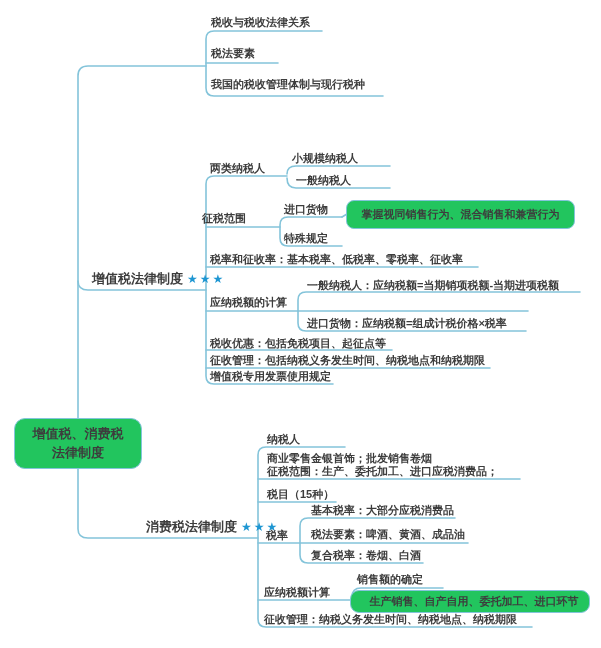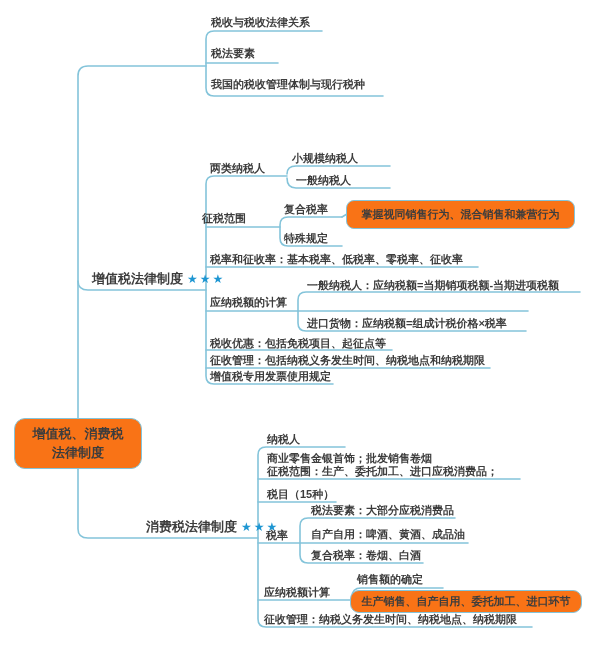--- a/index.html
+++ b/index.html
@@ -9,30 +9,30 @@
   }
   svg.wires{position:absolute;left:0;top:0;width:601px;height:648px;}
   svg.wires path{fill:none;stroke:#84c4da;stroke-width:1.6;stroke-linecap:round;}
   .n{
     position:absolute;white-space:nowrap;font-weight:bold;color:#3d3d3d;
     font-size:11px;line-height:1.15;letter-spacing:0;
   }
   .lbl{font-size:13px;}
   .star{color:#1e96d2;letter-spacing:2px;padding-left:4px;font-size:12px;}
   .box{
-    position:absolute;border:1.5px solid #84c4da;border-radius:9px;background:#f97316;
+    position:absolute;border:1.5px solid #84c4da;border-radius:9px;background:#22c55e;
     display:flex;align-items:center;justify-content:center;
     font-weight:bold;color:#3d3d3d;font-size:11px;white-space:nowrap;
   }
   .rootbox{
     left:14px;top:418px;width:126px;height:49px;border-radius:11px;
     flex-direction:column;font-size:13px;line-height:1.4;text-align:center;font-family:Liberation Serif, serif;
   }
   .notebox{left:346px;top:200px;width:227px;height:27px;border-radius:8px;}
-  .linksbox{left:350px;top:590px;width:230px;height:21px;}
+  .linksbox{left:350px;top:590px;width:230px;height:21px;padding-left:8px;}
   .twoline{line-height:1.2;}
 </style>
 </head>
 <body>
 
 <div class="canvas">
 
   <svg class="wires" viewBox="0 0 601 648">
 
     <path d="M78,418 V76 Q78,66 88,66 H206"></path>
@@ -73,21 +73,21 @@
   <div class="n" style="left:211px;top:47px">税法要素</div>
   <div class="n" style="left:211px;top:78px">我国的税收管理体制与现行税种</div>
 
   <div class="n lbl" style="left:92px;top:272px">
     <span>增值税法律制度</span><span class="star">★★★</span>
   </div>
   <div class="n" style="left:210px;top:162px">两类纳税人</div>
   <div class="n" style="left:292px;top:152px">小规模纳税人</div>
   <div class="n" style="left:296px;top:174px">一般纳税人</div>
   <div class="n" style="left:202px;top:212px">征税范围</div>
-  <div class="n" style="left:284px;top:203px">复合税率</div>
+  <div class="n" style="left:284px;top:203px">进口货物</div>
   <div class="box notebox">
     <span>掌握视同销售行为、混合销售和兼营行为</span>
   </div>
   <div class="n" style="left:284px;top:232px">特殊规定</div>
   <div class="n" style="left:210px;top:253px">税率和征收率：基本税率、低税率、零税率、征收率</div>
   <div class="n" style="left:210px;top:296px">应纳税额的计算</div>
   <div class="n" style="left:307px;top:279px">一般纳税人：应纳税额=当期销项税额-当期进项税额</div>
   <div class="n" style="left:307px;top:317px">进口货物：应纳税额=组成计税价格×税率</div>
   <div class="n" style="left:210px;top:337px">税收优惠：包括免税项目、起征点等</div>
   <div class="n" style="left:210px;top:354px">征收管理：包括纳税义务发生时间、纳税地点和纳税期限</div>
@@ -96,22 +96,22 @@
   <div class="n lbl" style="left:146px;top:520px">
     <span>消费税法律制度</span><span class="star">★★★</span>
   </div>
   <div class="n" style="left:267px;top:433px">纳税人</div>
   <div class="n twoline" style="left:267px;top:452px">
     <div>商业零售金银首饰；批发销售卷烟</div>
     <div>征税范围：生产、委托加工、进口应税消费品；</div>
   </div>
   <div class="n" style="left:267px;top:488px">税目（15种）</div>
   <div class="n" style="left:266px;top:529px">税率</div>
-  <div class="n" style="left:311px;top:504px">税法要素：大部分应税消费品</div>
-  <div class="n" style="left:311px;top:528px">自产自用：啤酒、黄酒、成品油</div>
+  <div class="n" style="left:311px;top:504px">基本税率：大部分应税消费品</div>
+  <div class="n" style="left:311px;top:528px">税法要素：啤酒、黄酒、成品油</div>
   <div class="n" style="left:311px;top:549px">复合税率：卷烟、白酒</div>
   <div class="n" style="left:264px;top:586px">应纳税额计算</div>
   <div class="n" style="left:357px;top:573px">销售额的确定</div>
   <div class="box linksbox">
     <span>生产销售、自产自用、委托加工、进口环节</span>
   </div>
   <div class="n" style="left:264px;top:613px">征收管理：纳税义务发生时间、纳税地点、纳税期限</div>
 
 </div>
 

